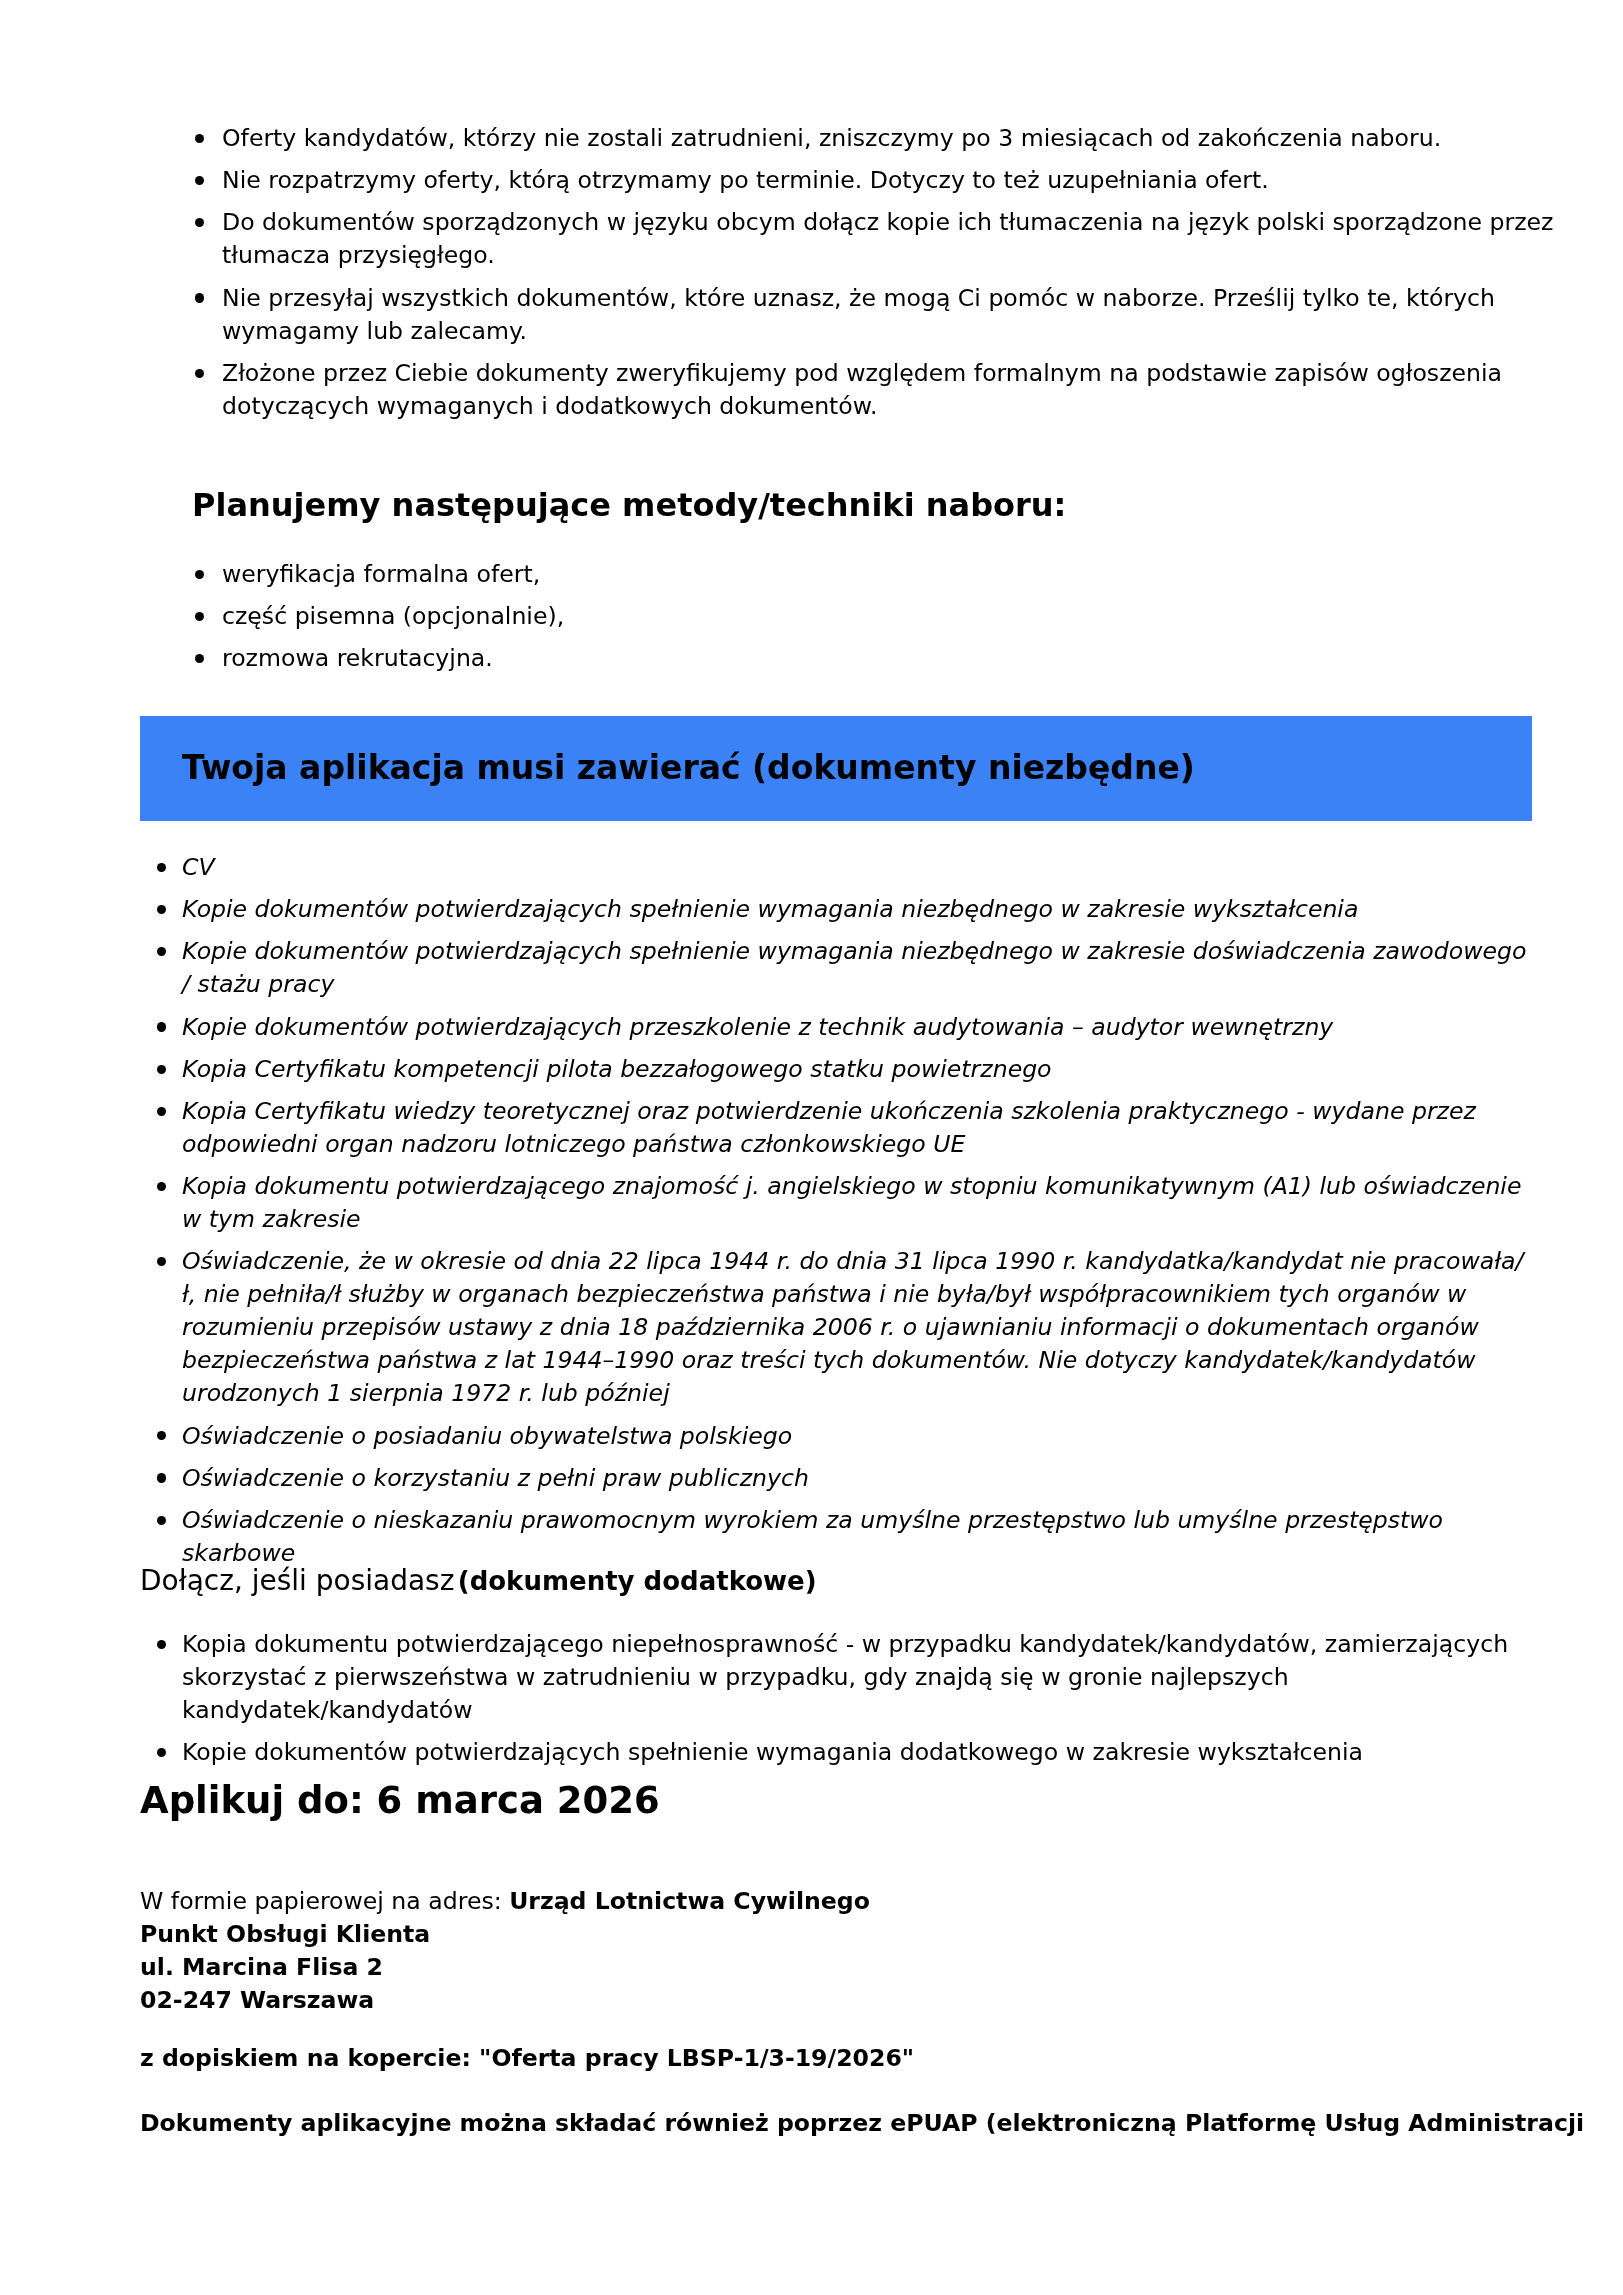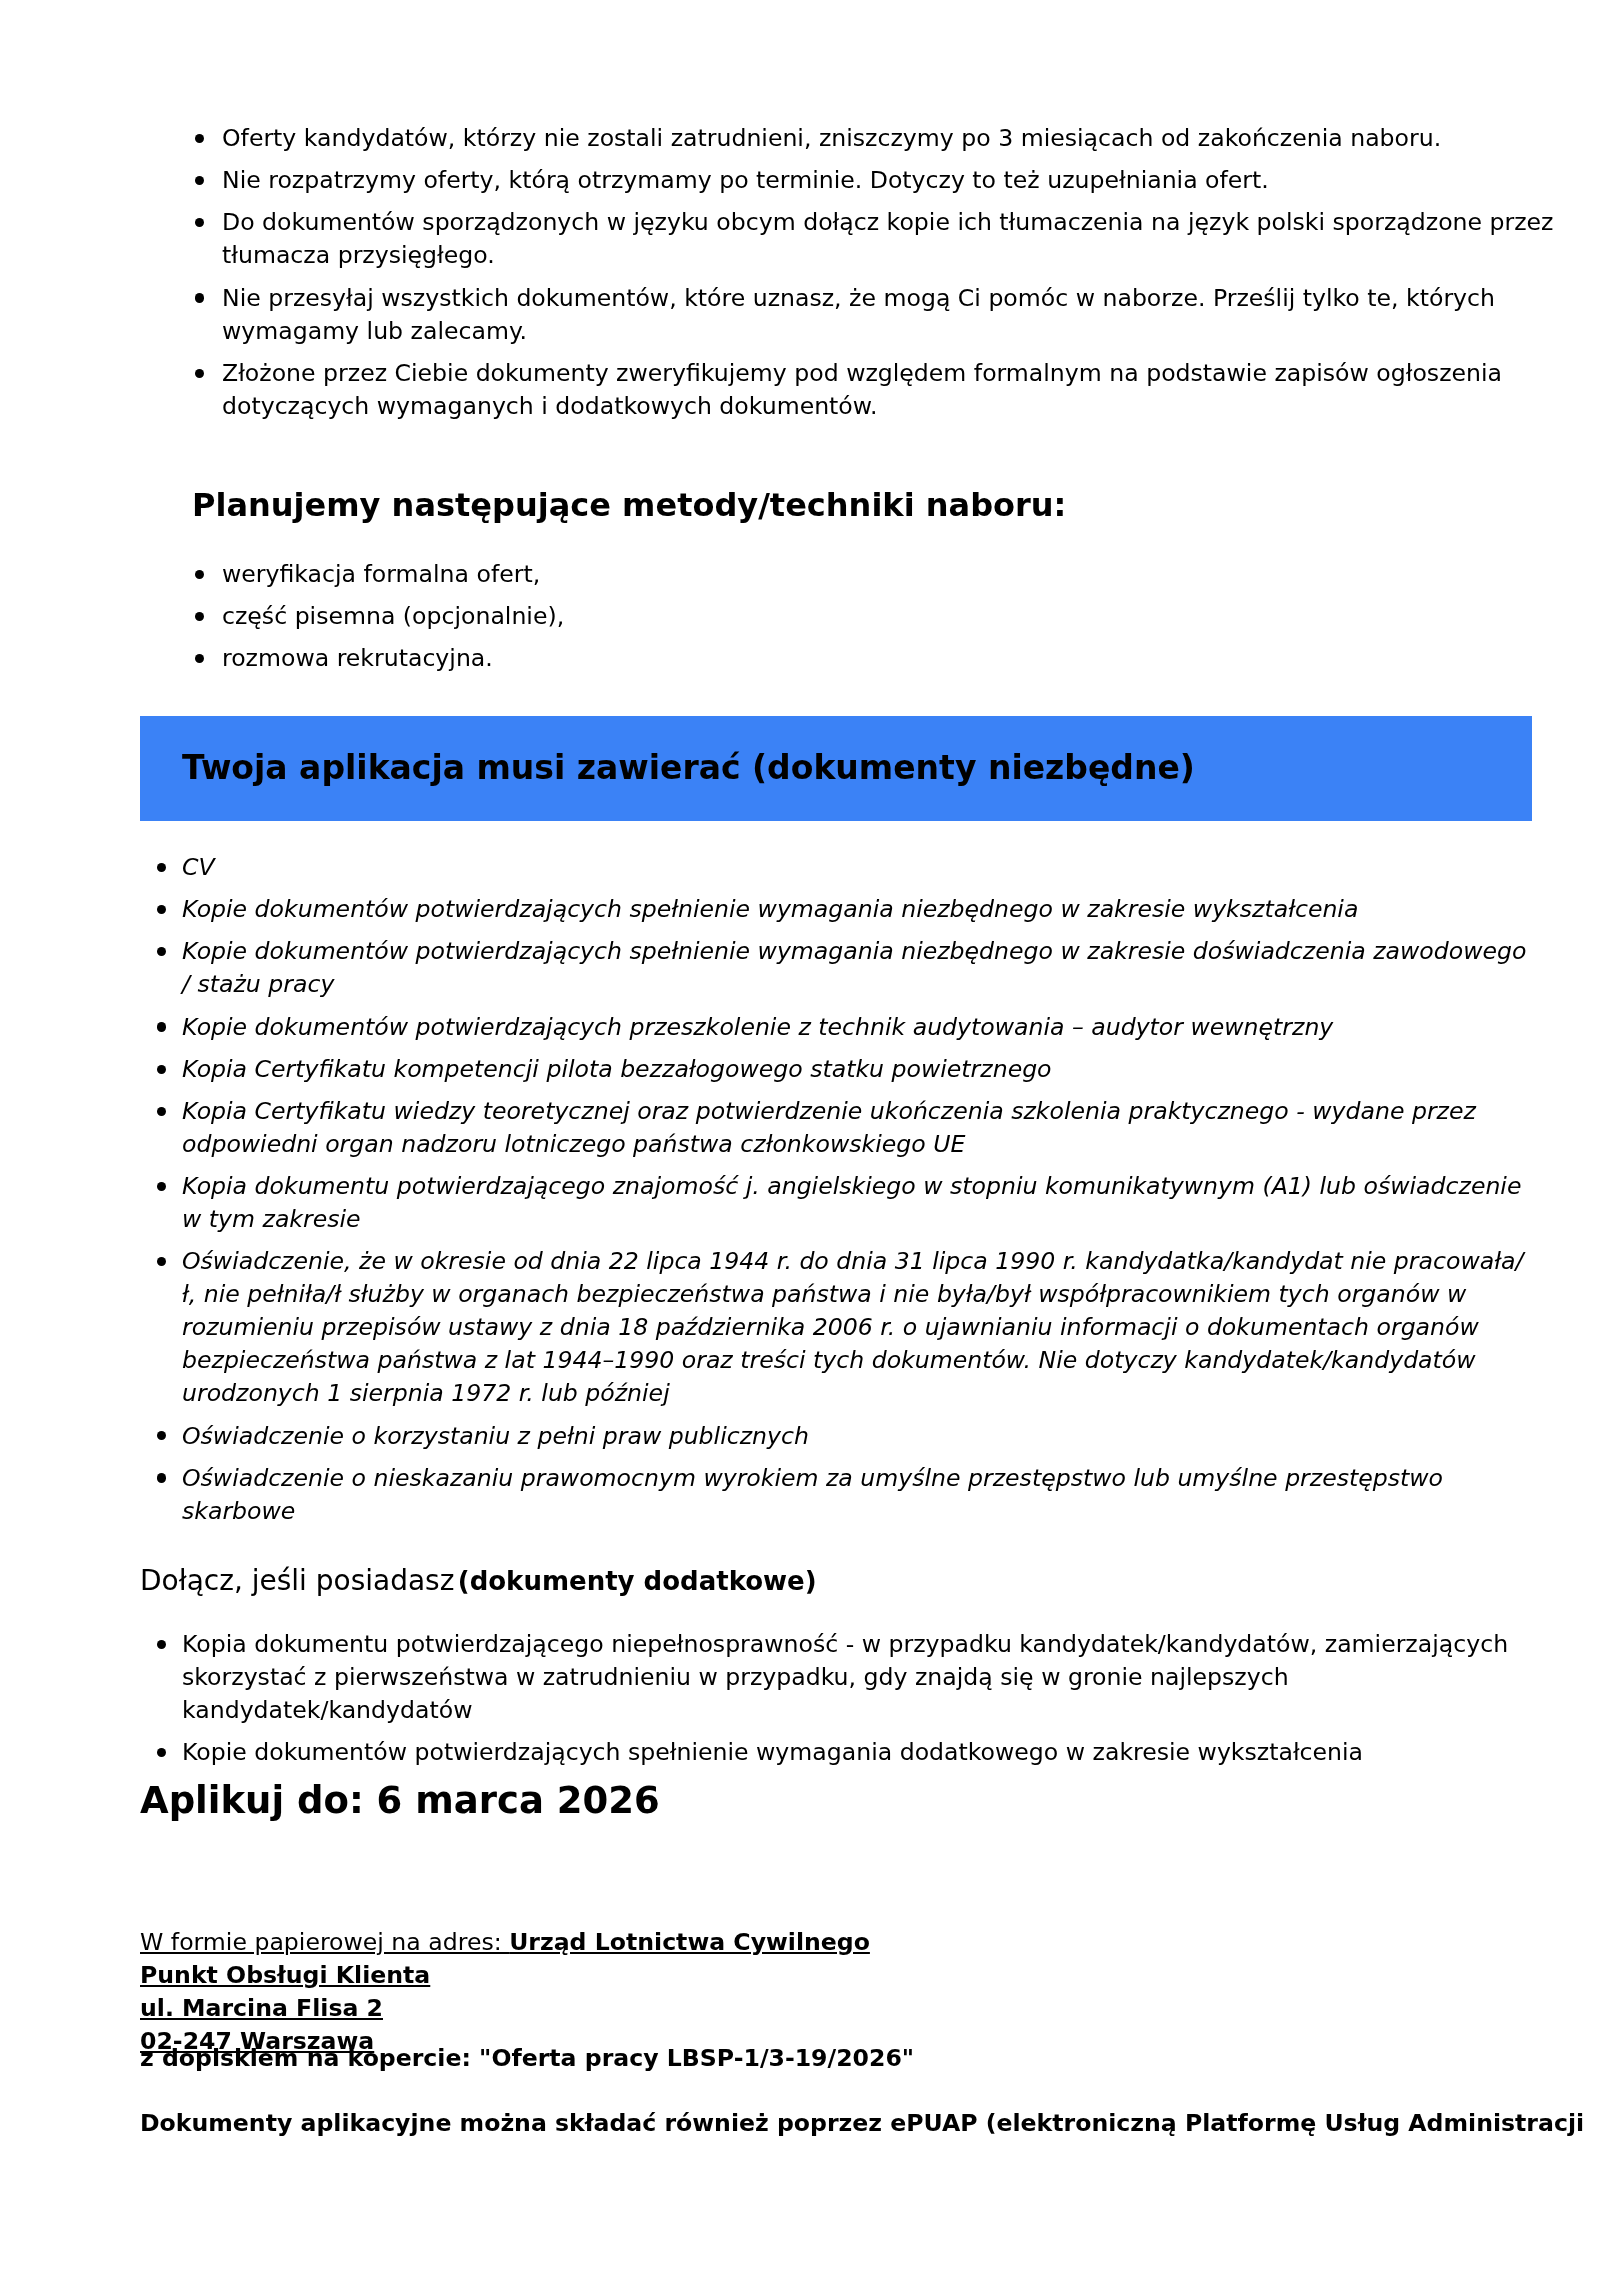--- a/index.html
+++ b/index.html
@@ -129,24 +129,23 @@
       margin: 0;
       font-size: 37px;
       font-weight: bold;
       line-height: 47px;
       white-space: nowrap;
     }
 
     .address {
       position: absolute;
       left: 116px;
-      top: 1926px;
-      font-size: 23.6px;
-      line-height: 33px;
-      text-decoration: underline;
+      top: 1885px;
+      font-size: 23.6px;
+      line-height: 33px;
     }
     .address .bold { font-weight: bold; }
     .address .line { display: block; white-space: nowrap; }
 
     #envelope-note {
       position: absolute;
       left: 116px;
       top: 2042px;
       margin: 0;
       font-size: 23.6px;
@@ -192,20 +191,21 @@
 
   <ul class="blist" id="required-list">
     <li>CV</li>
     <li>Kopie dokumentów potwierdzających spełnienie wymagania niezbędnego w zakresie wykształcenia</li>
     <li>Kopie dokumentów potwierdzających spełnienie wymagania niezbędnego w zakresie doświadczenia zawodowego / stażu pracy</li>
     <li>Kopie dokumentów potwierdzających przeszkolenie z technik audytowania – audytor wewnętrzny</li>
     <li>Kopia Certyfikatu kompetencji pilota bezzałogowego statku powietrznego</li>
     <li>Kopia Certyfikatu wiedzy teoretycznej oraz potwierdzenie ukończenia szkolenia praktycznego - wydane przez odpowiedni organ nadzoru lotniczego państwa członkowskiego UE</li>
     <li>Kopia dokumentu potwierdzającego znajomość j. angielskiego w stopniu komunikatywnym (A1) lub oświadczenie w tym zakresie</li>
     <li>Oświadczenie, że w okresie od dnia 22 lipca 1944 r. do dnia 31 lipca 1990 r. kandydatka/kandydat nie pracowała/ł, nie pełniła/ł służby w organach bezpieczeństwa państwa i nie była/był współpracownikiem tych organów w rozumieniu przepisów ustawy z dnia 18 października 2006 r. o ujawnianiu informacji o dokumentach organów bezpieczeństwa państwa z lat 1944–1990 oraz treści tych dokumentów. Nie dotyczy kandydatek/kandydatów urodzonych 1 sierpnia 1972 r. lub później</li>
+    <li>Oświadczenie o posiadaniu obywatelstwa polskiego</li>
     <li>Oświadczenie o korzystaniu z pełni praw publicznych</li>
     <li>Oświadczenie o nieskazaniu prawomocnym wyrokiem za umyślne przestępstwo lub umyślne przestępstwo skarbowe</li>
   </ul>
 
   <p id="extra-heading">
     <span class="strong">Dołącz, jeśli posiadasz</span>
     <span class="light">(dokumenty dodatkowe)</span>
   </p>
 
   <ul class="blist" id="extra-list">

